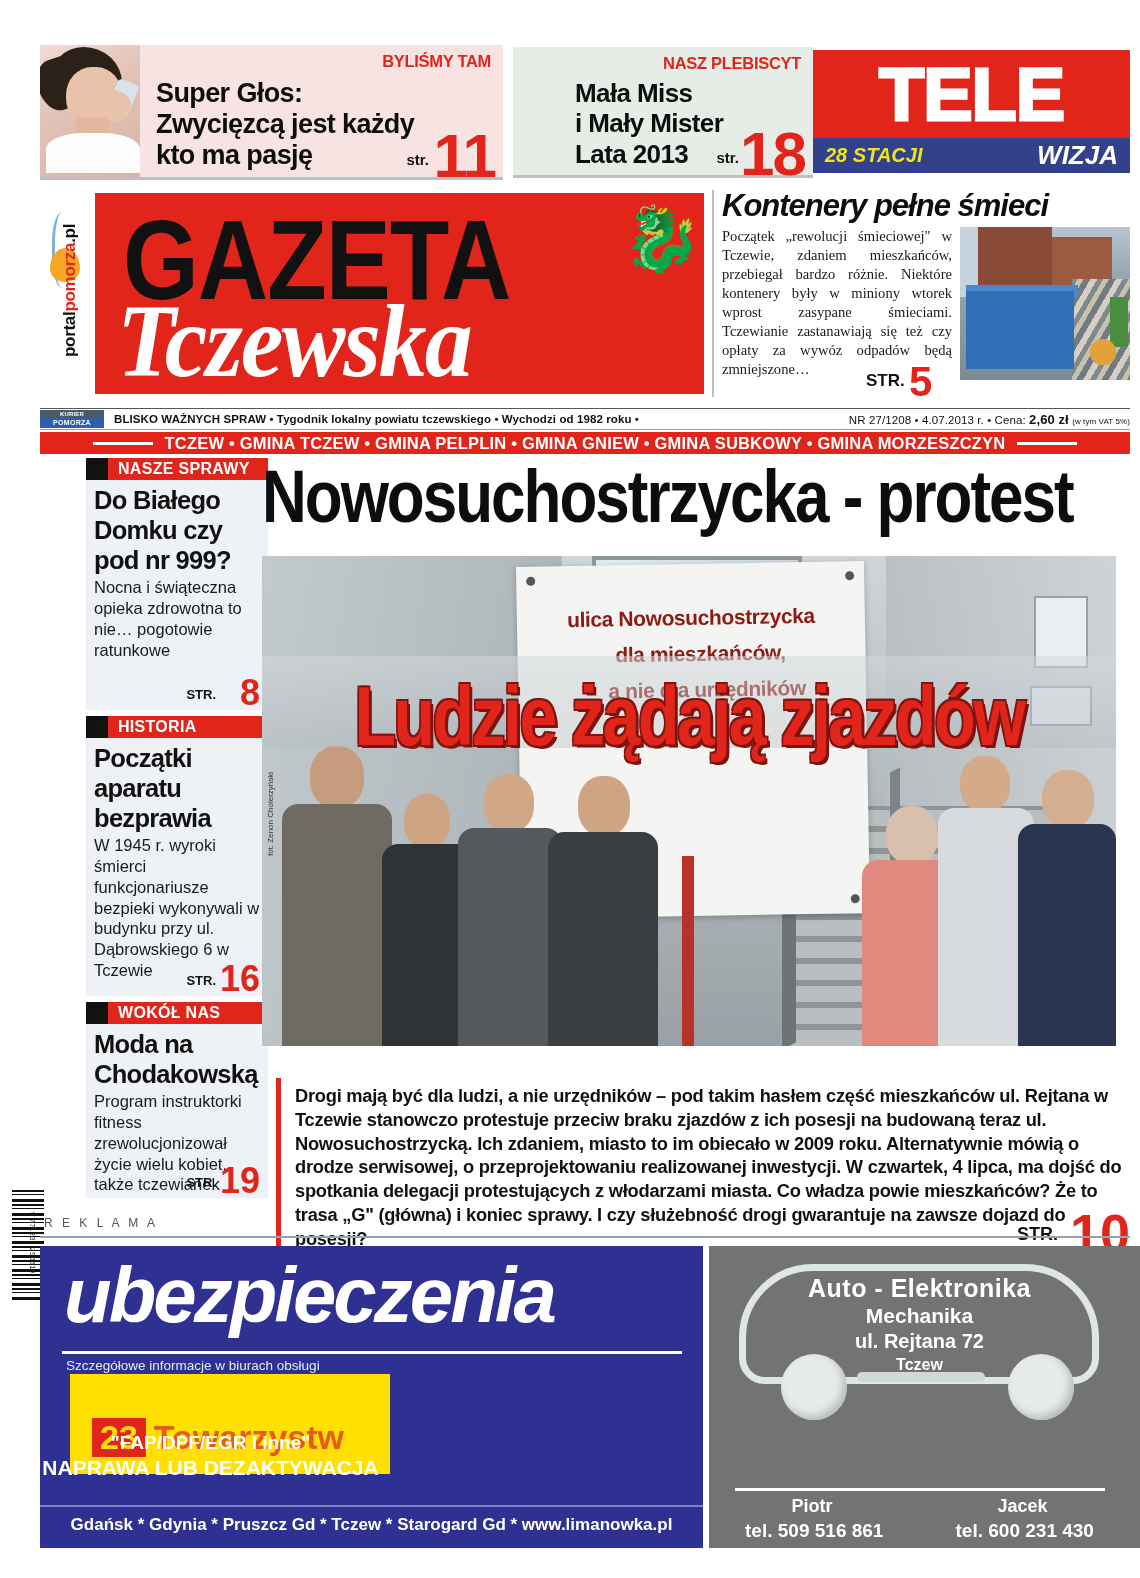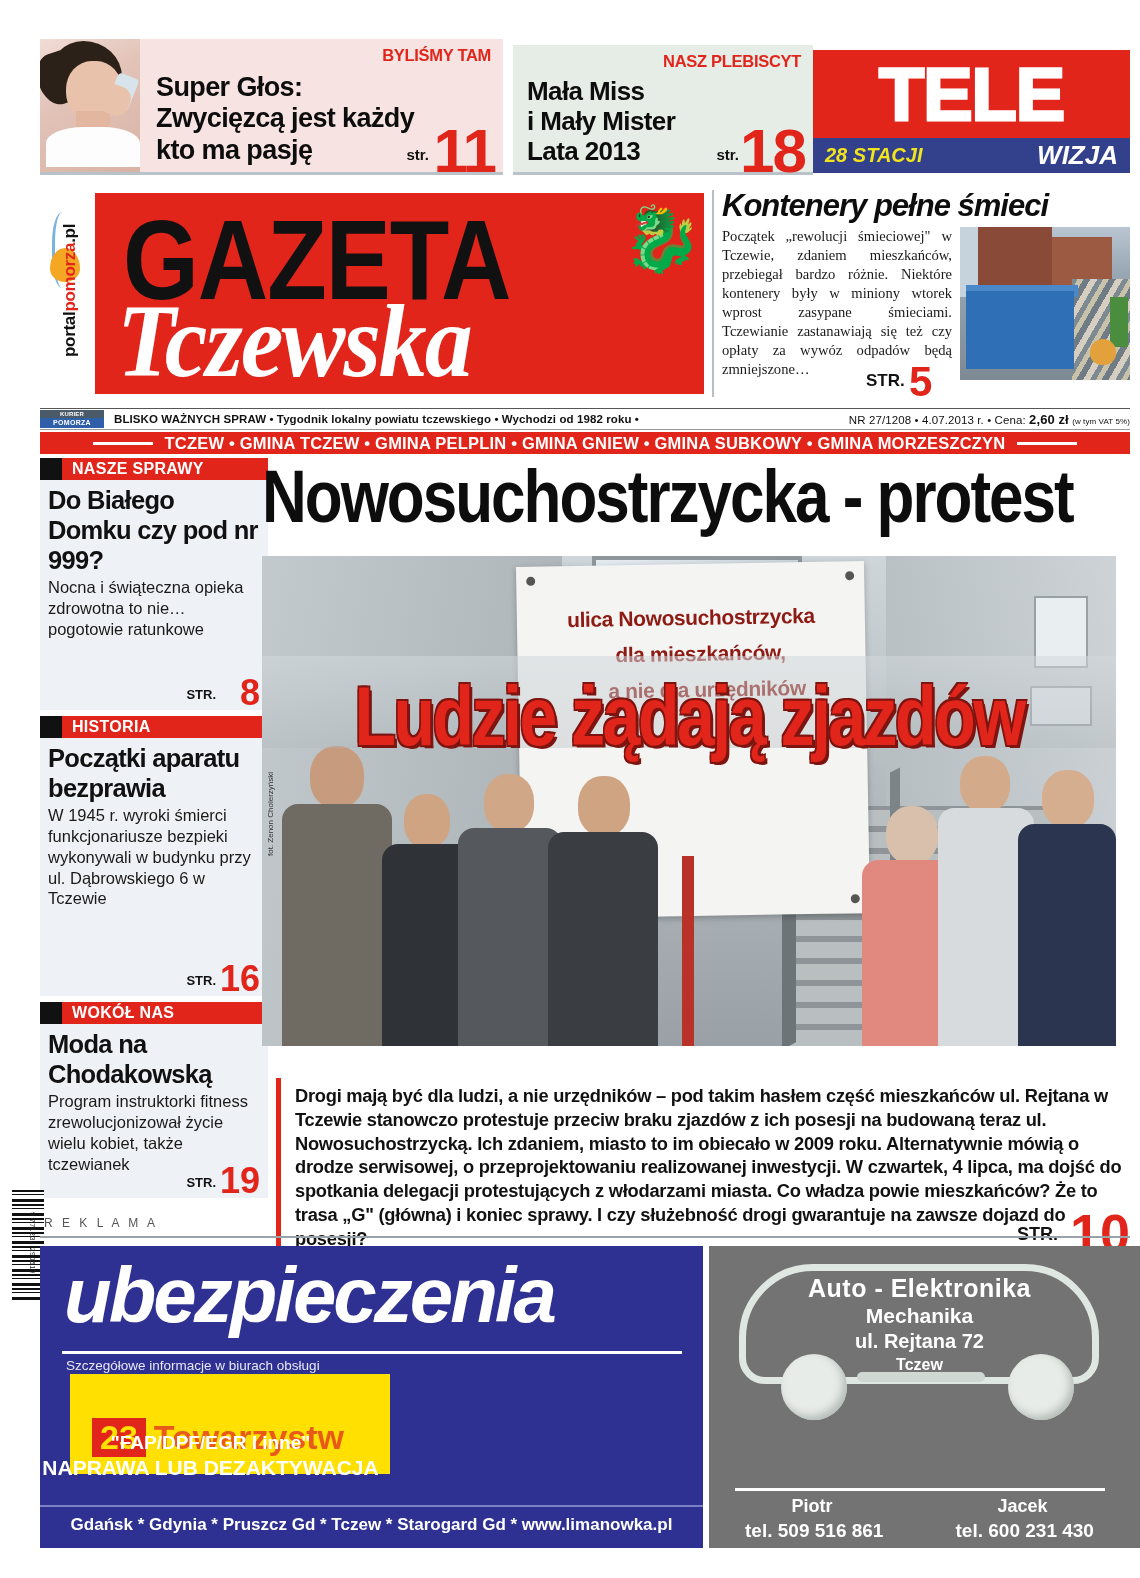--- a/index.html
+++ b/index.html
@@ -9,28 +9,28 @@
     font-family: "Liberation Sans", sans-serif;
     overflow: hidden;
     position: relative;
   }
   .page { position: relative; width: 1140px; height: 1578px; background:#fff; }
 
   
   .teaser-strip {
     position: absolute; left: 40px; top: 50px;
     width: 1090px; height: 125px;
-    display: flex; align-items: flex-end;
+    display: flex; align-items: center;
   }
   .teaser {
     position: relative; display: flex; align-items: stretch;
     border-bottom: 3px solid #b9c2c8;
   }
   .teaser-1 { width: 463px; background: #f7e4e2; }
-  .teaser-2 { width: 300px; background: #e6ece6; margin-left: 10px; }
+  .teaser-2 { width: 300px; background: #e6ece6; margin-left: 10px; padding-left: 48px; }
   .teaser-photo {
     width: 100px; flex: 0 0 100px; position: relative; overflow: hidden;
     background: linear-gradient(150deg,#f1dcd6 0%,#e2c3b8 40%,#d8b3a5 100%);
   }
   .tp-hair {
     position:absolute; left:8px; top:2px; width:74px; height:62px;
     background:#2c2118; border-radius: 48% 52% 40% 40%/60% 58% 40% 40%;
   }
   .tp-pony {
     position:absolute; left:-2px; top:14px; width:36px; height:52px;
@@ -180,21 +180,21 @@
 
   .gminy {
     position:absolute; left:40px; top:432px; width:1090px; height:22px; background:#e1251b;
     color:#fff; font-weight:bold; font-size:16.5px; letter-spacing:0.2px;
     display:flex; align-items:center; justify-content:center;
   }
   .gminy::before, .gminy::after { content:""; display:block; width:60px; height:3px; background:#fff; margin:0 12px; }
 
   
   .sidebar { position:absolute; left:40px; top:458px; width:228px; }
-  .sb-item { position:relative; background:#eef1f5; margin-bottom:6px; padding-bottom:2px; }
+  .sb-item { position:relative; background:#eef1f5; margin-bottom:6px; padding-bottom:2px;margin-left:46px; }
   .sb-head { display:flex; align-items:stretch; height:22px; }
   .sb-sq { width:22px; background:#111; flex:0 0 22px; }
   .sb-lbl { flex:1; background:#e1251b; color:#fff; font-weight:bold; font-size:16px;
     line-height:22px; padding-left:10px; letter-spacing:0.3px; }
   .sb-title { font-size:25.5px; font-weight:bold; color:#111; line-height:1.18;
     padding:5px 6px 0 8px; letter-spacing:-0.7px; }
   .sb-sub { font-size:16.5px; color:#1a1a1a; line-height:1.26; padding:2px 6px 0 8px; }
   .sb-str { position:absolute; right:52px; bottom:8px; font-size:13px; font-weight:bold; color:#111; }
   .sb-num { position:absolute; right:8px; bottom:-1px; font-size:36px; font-weight:bold; color:#e1251b; line-height:1; }
 

